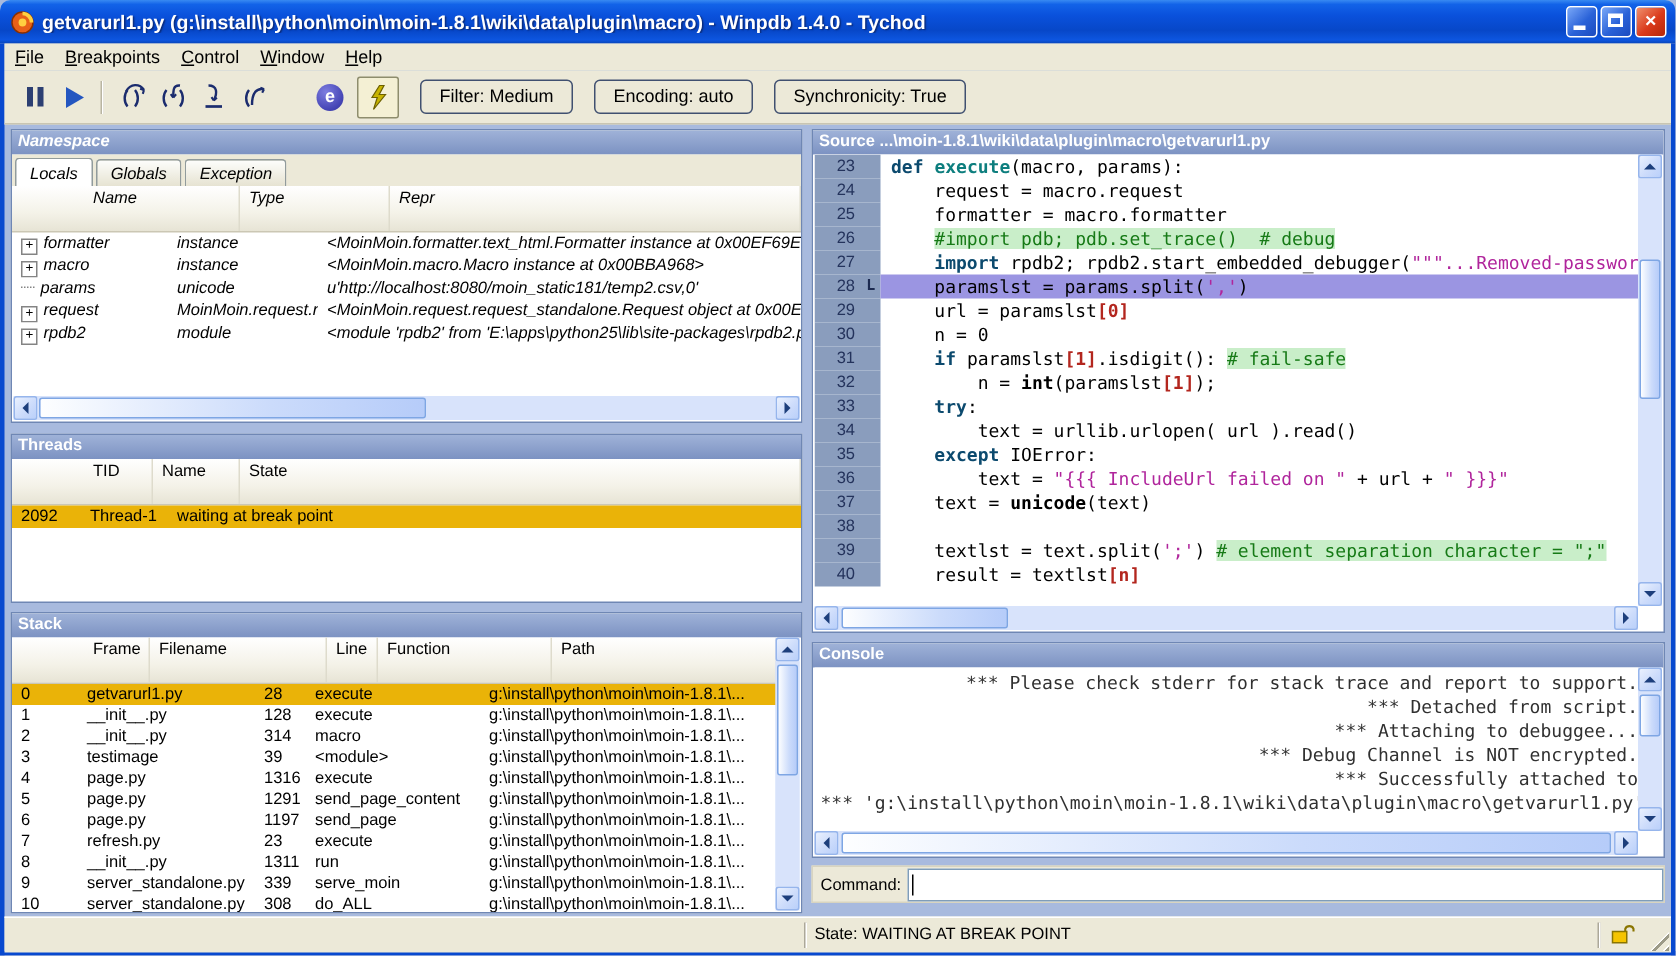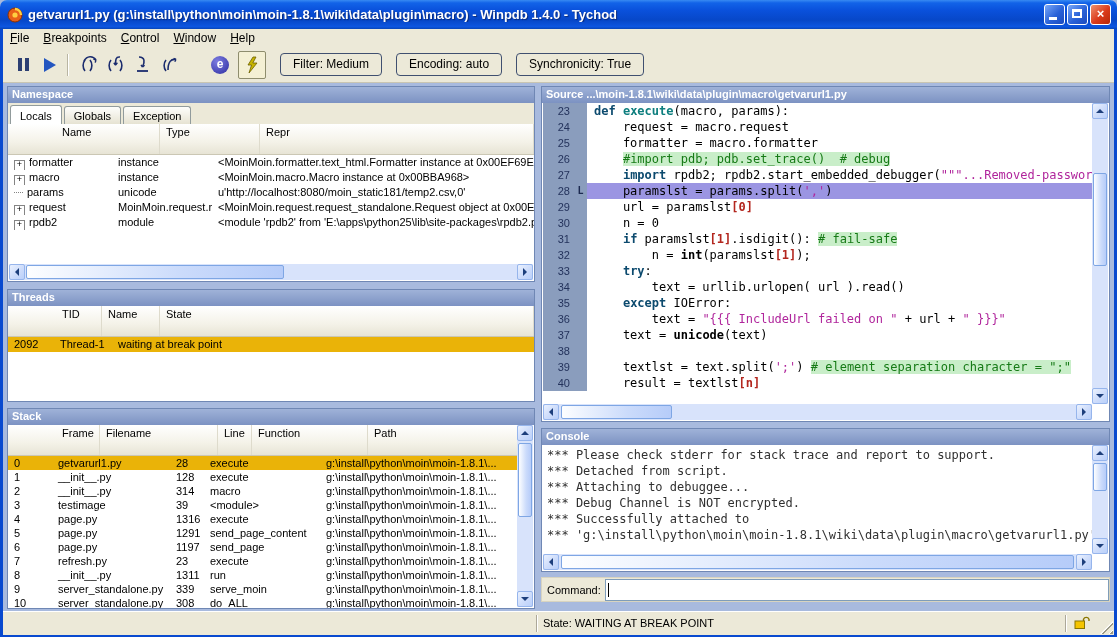--- a/index.html
+++ b/index.html
@@ -70,21 +70,21 @@
   .src-code-text{flex:1 1 auto;padding-left:7px;color:#000;overflow:hidden;}
   .src-line.hl .src-code-text{background:#9b95e2;}
   .tok-k{color:#0c4a6e;font-weight:bold;}
   .tok-fn{color:#0d7e7e;font-weight:bold;}
   .tok-s{color:#b0259c;}
   .tok-ch{color:#167a16;background:#c9eec9;}
   .tok-x{color:#b3261e;font-weight:bold;}
   .tok-b{font-weight:bold;}
   
   .con-area{position:absolute;left:1px;right:17px;top:16px;bottom:17px;background:#fff;overflow:hidden;
-    padding:2px 0 0 4px;}
+    padding:2px 0 0 4px;text-align:right;}
   .con-line{height:16px;line-height:16px;font-family:"DejaVu Sans Mono",monospace;font-size:12px;
     color:#303030;white-space:pre;overflow:hidden;}
   .cmdrow{position:absolute;display:flex;align-items:center;background:#ece9d8;border:1px solid #d8d4c0;box-sizing:border-box;}
   .cmdlabel{font-size:11px;padding:0 4px 0 5px;color:#000;white-space:nowrap;}
   .cmdinput{flex:1;height:20px;background:#fff;border:1px solid #7f9db9;position:relative;}
   .caret{position:absolute;left:2px;top:3px;width:1px;height:14px;background:#000;}
   
   .sb{position:absolute;display:flex;background:#d8e3fb;}
   .sbh{flex-direction:row;height:16px;}
   .sbv{flex-direction:column;width:16px;}
@@ -190,21 +190,21 @@
   <div class="bolt-box">
     <svg width="16" height="18" viewBox="0 0 16 18">
       <polygon points="9,1 4,9 7.5,9 5,17 13,7 8.8,7 12,1" fill="#c7b400" stroke="#6c6000" stroke-width="0.8"></polygon>
     </svg>
   </div>
   <button class="tbbtn">Filter: Medium</button>
   <button class="tbbtn">Encoding: auto</button>
   <button class="tbbtn">Synchronicity: True</button>
 </div>
 
-<div class="panel" style="left:7px;top:86px;width:528px;height:196px;">
+<div class="panel" style="left:7px;top:86px;width:528px;height:196px;font-style:italic;">
   <div class="phead">Namespace</div>
   <div class="tabsrow">
       <div class="tab active">Locals</div>
       <div class="tab">Globals</div>
       <div class="tab">Exception</div>
     </div>
   <div class="hrow">
       <span class="hcell" style="width: 104px;">Name</span>
       <span class="hcell" style="width: 100px;">Type</span>
       <span class="hcell grow">Repr</span>

